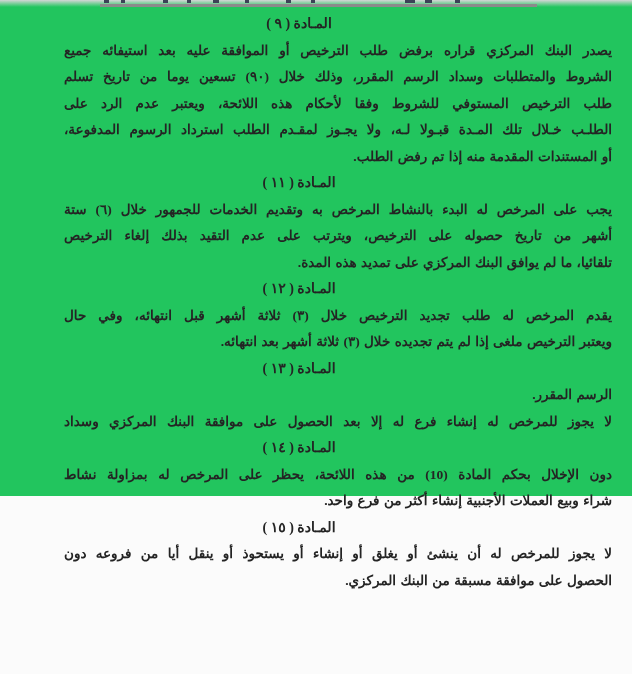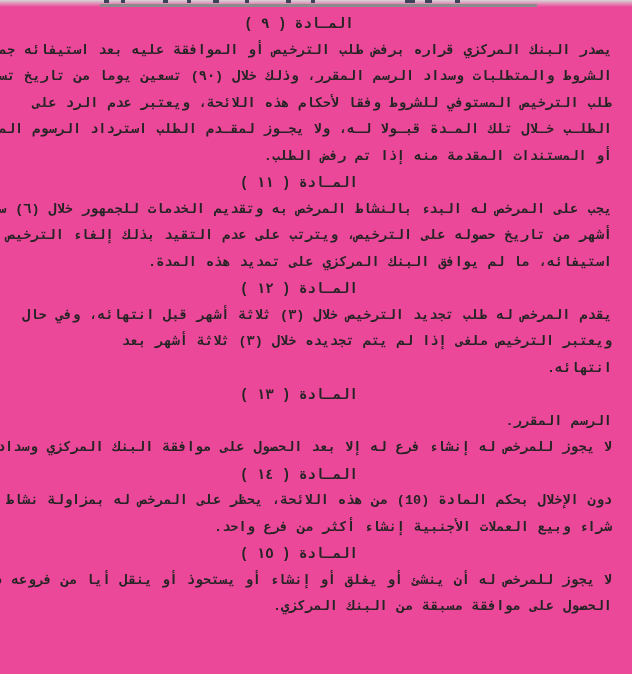--- a/index.html
+++ b/index.html
@@ -6,23 +6,23 @@
     margin: 0;
     padding: 0;
     width: 632px;
     height: 674px;
     overflow: hidden;
     background: #fbfbfb;
   }
   .page {
     position: relative;
     width: 632px;
-    height: 674px;
-    background: #ec4899;
-    font-family: Liberation Mono, monospace;
+    height: 496px;
+    background: #22c55e;
+    font-family: Liberation Serif, serif;
     direction: rtl;
   }
   
   .top-shade {
     position: absolute;
     top: 0; left: 0;
     width: 632px; height: 7px;
     background: linear-gradient(#d6d6d6, rgba(252,252,252,0));
   }
   
@@ -114,21 +114,21 @@
           <div class="line last">أو المستندات المقدمة منه إذا تم رفض الطلب.</div>
         </div>
   </section>
 
 
   <section class="article">
     <h2 class="heading">المـادة ( ١١ )</h2>
     <div class="body-lines">
           <div class="line">يجب على المرخص له البدء بالنشاط المرخص به وتقديم الخدمات للجمهور خلال (٦) ستة</div>
           <div class="line">أشهر من تاريخ حصوله على الترخيص، ويترتب على عدم التقيد بذلك إلغاء الترخيص</div>
-          <div class="line last">استيفائه، ما لم يوافق البنك المركزي على تمديد هذه المدة.</div>
+          <div class="line last">تلقائيا، ما لم يوافق البنك المركزي على تمديد هذه المدة.</div>
         </div>
   </section>
 
   <section class="article">
     <h2 class="heading">المـادة ( ١٢ )</h2>
     <div class="body-lines">
           <div class="line">يقدم المرخص له طلب تجديد الترخيص خلال (٣) ثلاثة أشهر قبل انتهائه، وفي حال</div>
           <div class="line last">ويعتبر الترخيص ملغى إذا لم يتم تجديده خلال (٣) ثلاثة أشهر بعد انتهائه.</div>
         </div>
   </section>

